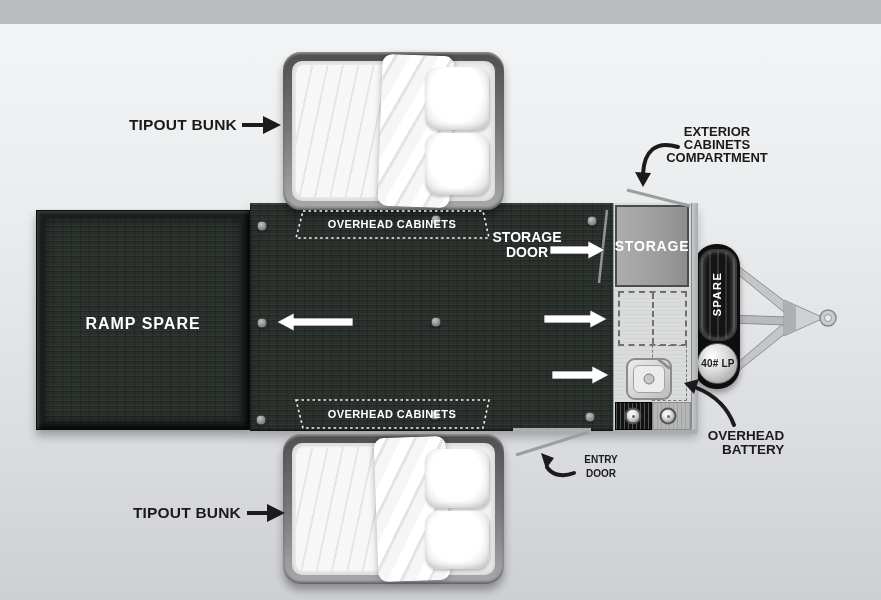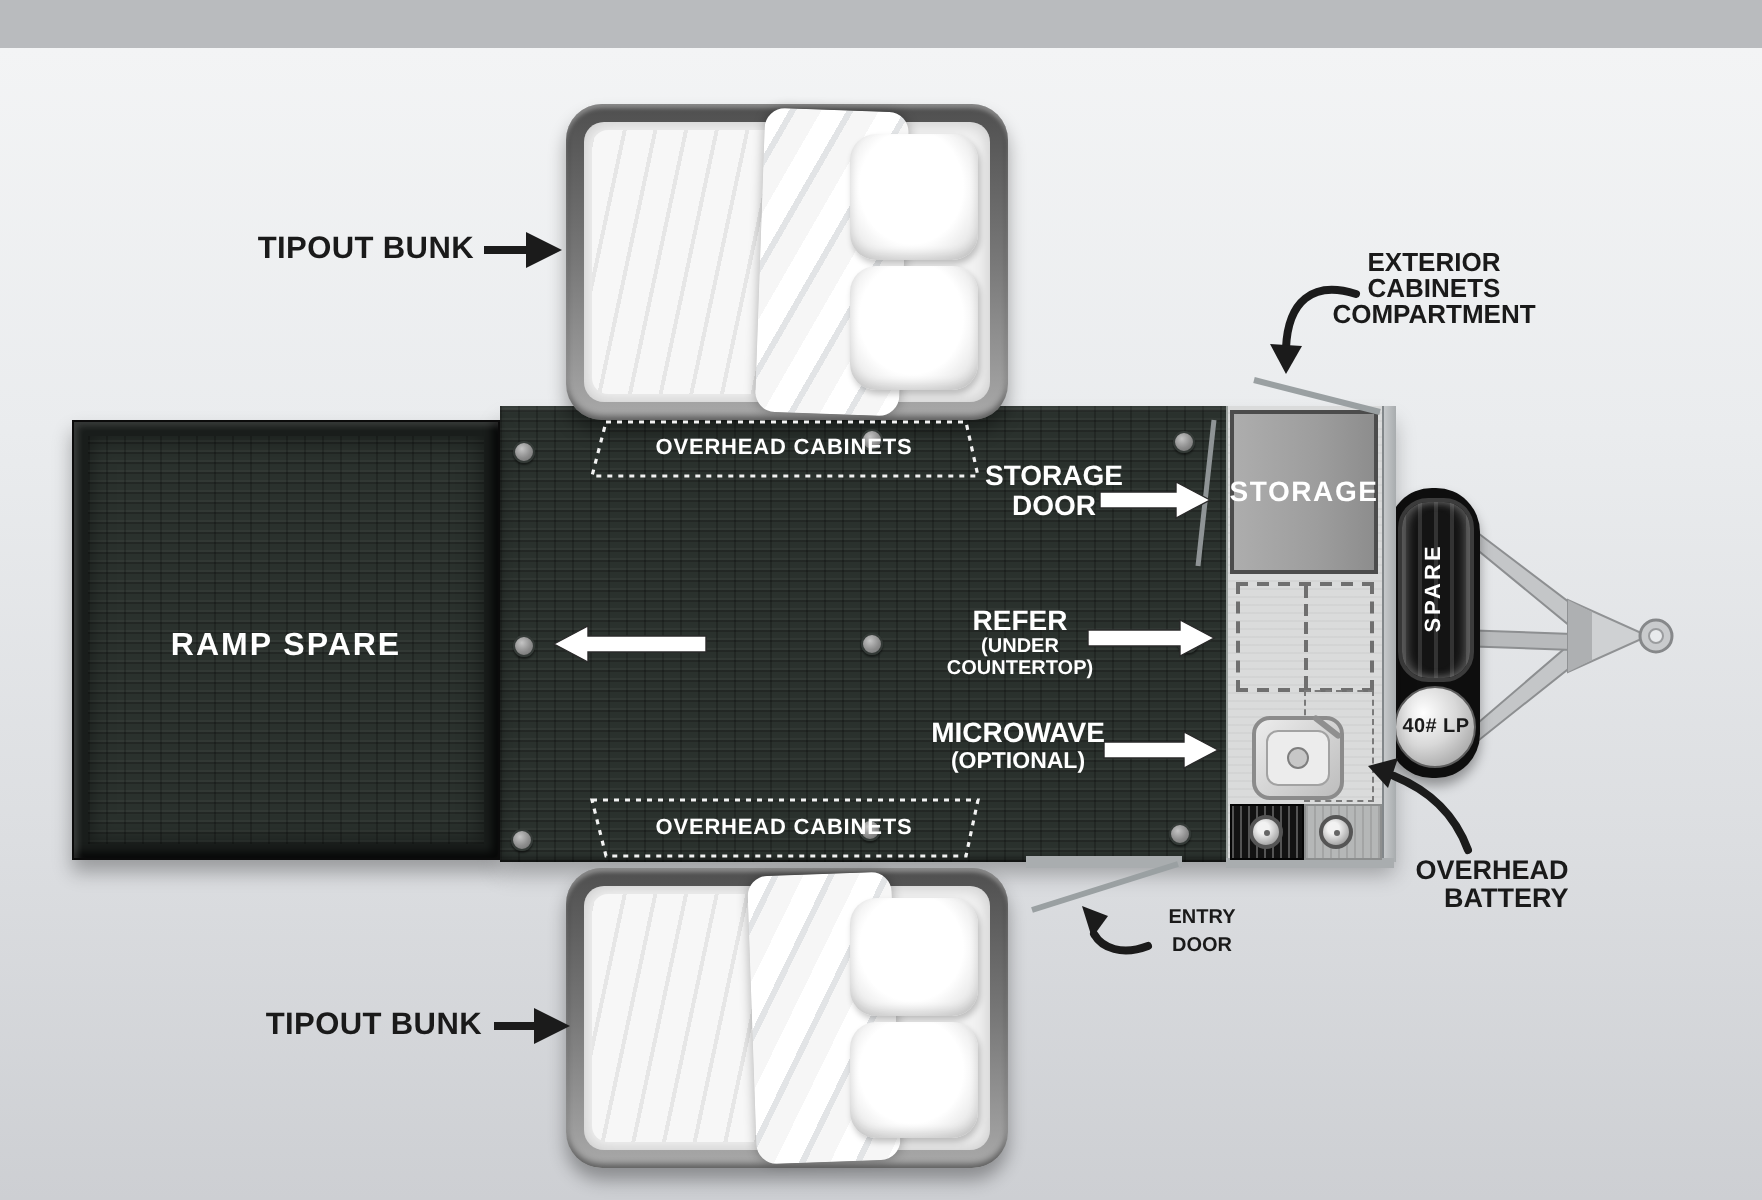--- a/index.html
+++ b/index.html
@@ -211,29 +211,20 @@
 
   <div class="lbl" id="lbl-tipout-top">TIPOUT BUNK</div>
   <div class="lbl" id="lbl-tipout-bottom">TIPOUT BUNK</div>
   <div class="lbl white" id="lbl-ramp">RAMP SPARE</div>
   <div class="lbl white" id="lbl-oc-top">OVERHEAD CABINETS</div>
   <div class="lbl white" id="lbl-oc-bottom">OVERHEAD CABINETS</div>
   <div class="lbl white" id="lbl-storage-door">
     <span>STORAGE</span>
     <span>DOOR</span>
   </div>
-  <div class="lbl white" id="lbl-refer">
-    <span>REFER</span>
-    <span class="sub">(UNDER</span>
-    <span class="sub">COUNTERTOP)</span>
-  </div>
-  <div class="lbl white" id="lbl-micro">
-    <span>MICROWAVE</span>
-    <span class="sub">(OPTIONAL)</span>
-  </div>
   <div class="lbl" id="lbl-battery">
     <span>EXTERIOR</span>
     <span>CABINETS</span>
     <span>COMPARTMENT</span>
   </div>
   <div class="lbl white" id="lbl-storage-box">STORAGE</div>
   <div class="lbl" id="lbl-oc-right">
     <span>OVERHEAD</span>
     <span>BATTERY</span>
   </div>

